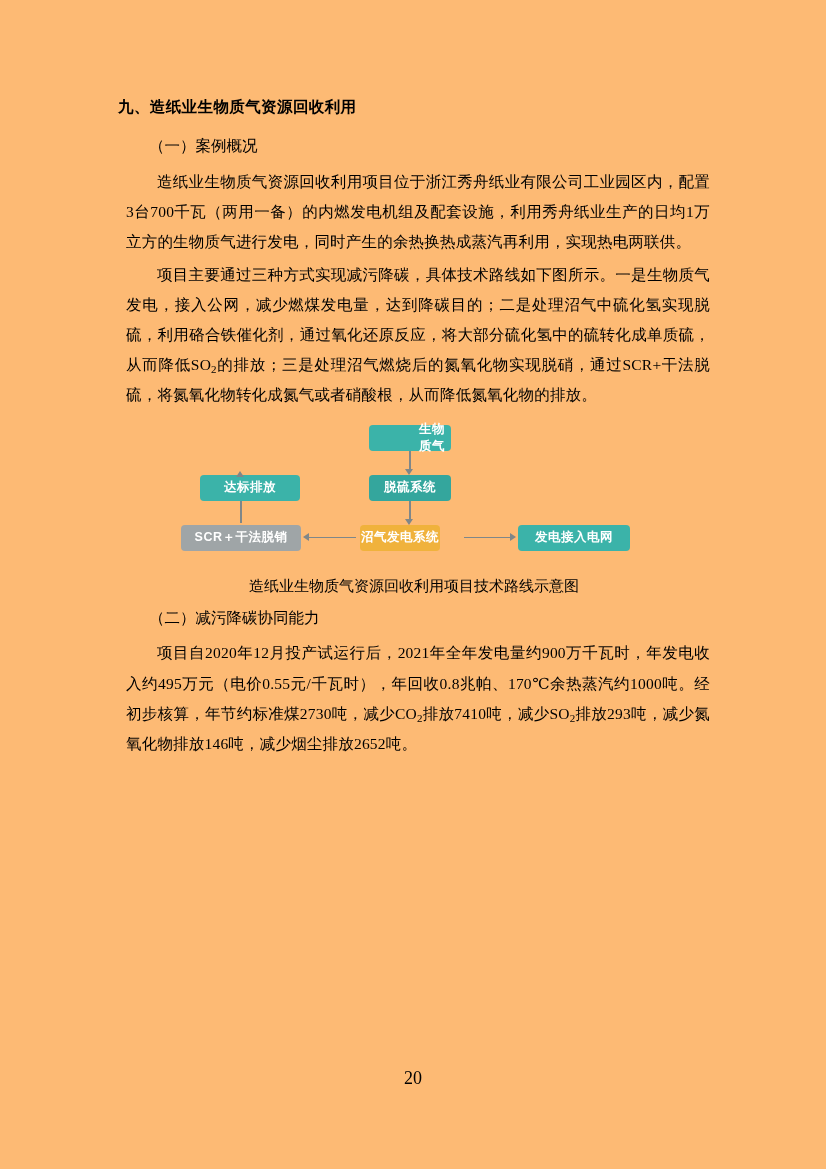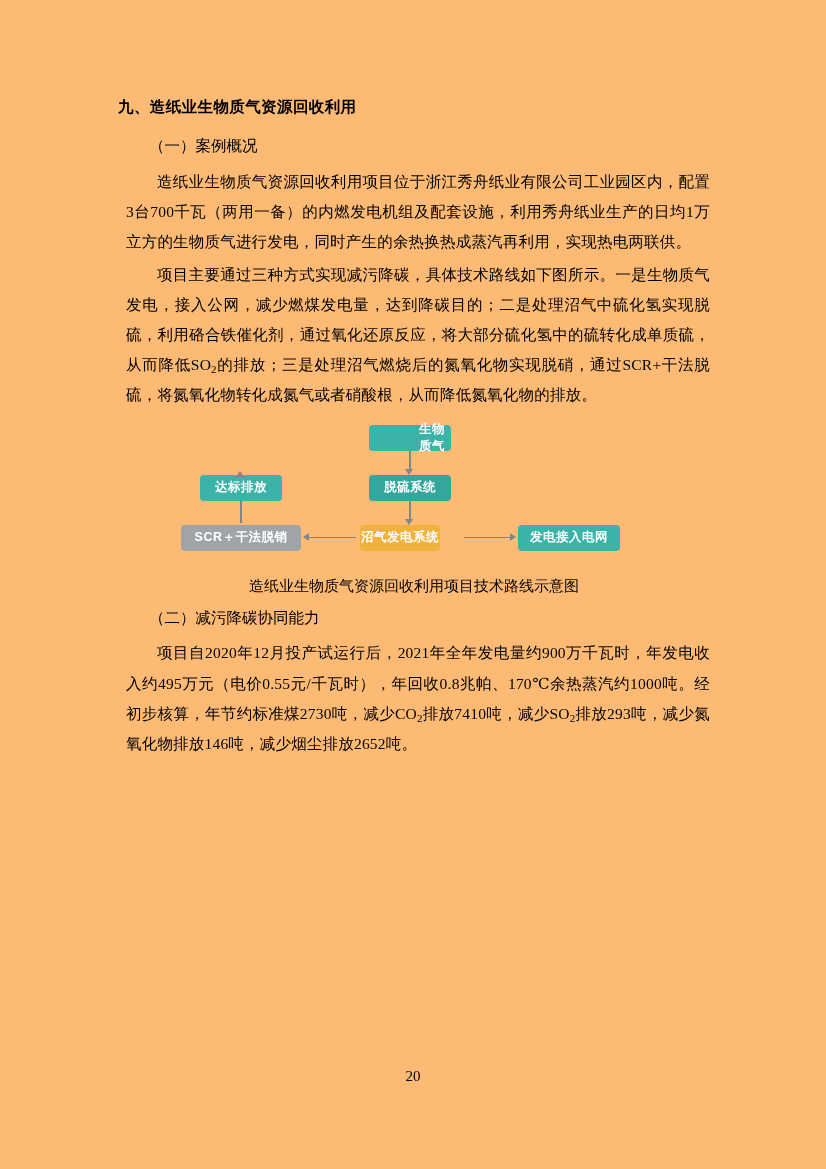--- a/index.html
+++ b/index.html
@@ -113,21 +113,21 @@
     text-align: center;
     margin: 2px 0 4px 0;
     line-height: 1.8;
   }
   .page-number {
     position: absolute;
     left: 0;
     right: 0;
     top: 1068px;
     text-align: center;
-    font-size: 15px;
+    font-size: 18px;
     font-family: "Liberation Serif", "DejaVu Serif", serif;
   }
 </style>
 </head>
 <body>
 
 <div class="page">
   <div class="content">
 
     <h1 class="section-title">九、造纸业生物质气资源回收利用</h1>
@@ -138,32 +138,32 @@
 
     <p class="body"><span>项目主要通过三种方式实现减污降碳，具体技术路线如下图所示。一是生物质气发电，接入公网，减少燃煤发电量，达到降碳目的；二是处理沼气中硫化氢实现脱硫，利用硌合铁催化剂，通过氧化还原反应，将大部分硫化氢中的硫转化成单质硫，从而降低</span><span>SO</span><sub>2</sub><span>的排放；三是处理沼气燃烧后的氮氧化物实现脱硝，通过SCR+干法脱硫，将氮氧化物转化成氮气或者硝酸根，从而降低氮氧化物的排放。</span></p>
 
     <div class="diagram">
 
       <div class="node n-teal" style="left:251px; top:6px; width:82px;padding-left:44px;">生物质气</div>
 
       <div class="arrow-v" style="left:291px; top:32px; height:20px;"></div>
       <div class="arrowhead ah-down" style="left:287px; top:50px;"></div>
 
-      <div class="node n-teal" style="left:82px; top:56px; width:82px;">达标排放</div>
+      <div class="node n-teal" style="left:82px; top:56px; width:100px;">达标排放</div>
       <div class="node n-teal-d" style="left:251px; top:56px; width:82px;">脱硫系统</div>
 
       <div class="arrow-v" style="left:122px; top:82px; height:22px;"></div>
       <div class="arrowhead ah-down" style="left:118px; top:52px; transform:rotate(180deg);"></div>
 
       <div class="arrow-v" style="left:291px; top:82px; height:20px;"></div>
       <div class="arrowhead ah-down" style="left:287px; top:100px;"></div>
 
       <div class="node n-gray" style="left:63px; top:106px; width:120px;">SCR＋干法脱销</div>
       <div class="node n-orange" style="left:242px; top:106px; width:80px;">沼气发电系统</div>
-      <div class="node n-teal" style="left:400px; top:106px; width:102px;">发电接入电网</div>
+      <div class="node n-teal" style="left:400px; top:106px; width:112px;">发电接入电网</div>
 
       <div class="arrow-h" style="left:190px; top:118px; width:48px;"></div>
       <div class="arrowhead ah-left" style="left:185px; top:114px;"></div>
 
       <div class="arrow-h" style="left:346px; top:118px; width:48px;"></div>
       <div class="arrowhead ah-right" style="left:392px; top:114px;"></div>
     </div>
 
     <div class="figure-caption">造纸业生物质气资源回收利用项目技术路线示意图</div>
 

